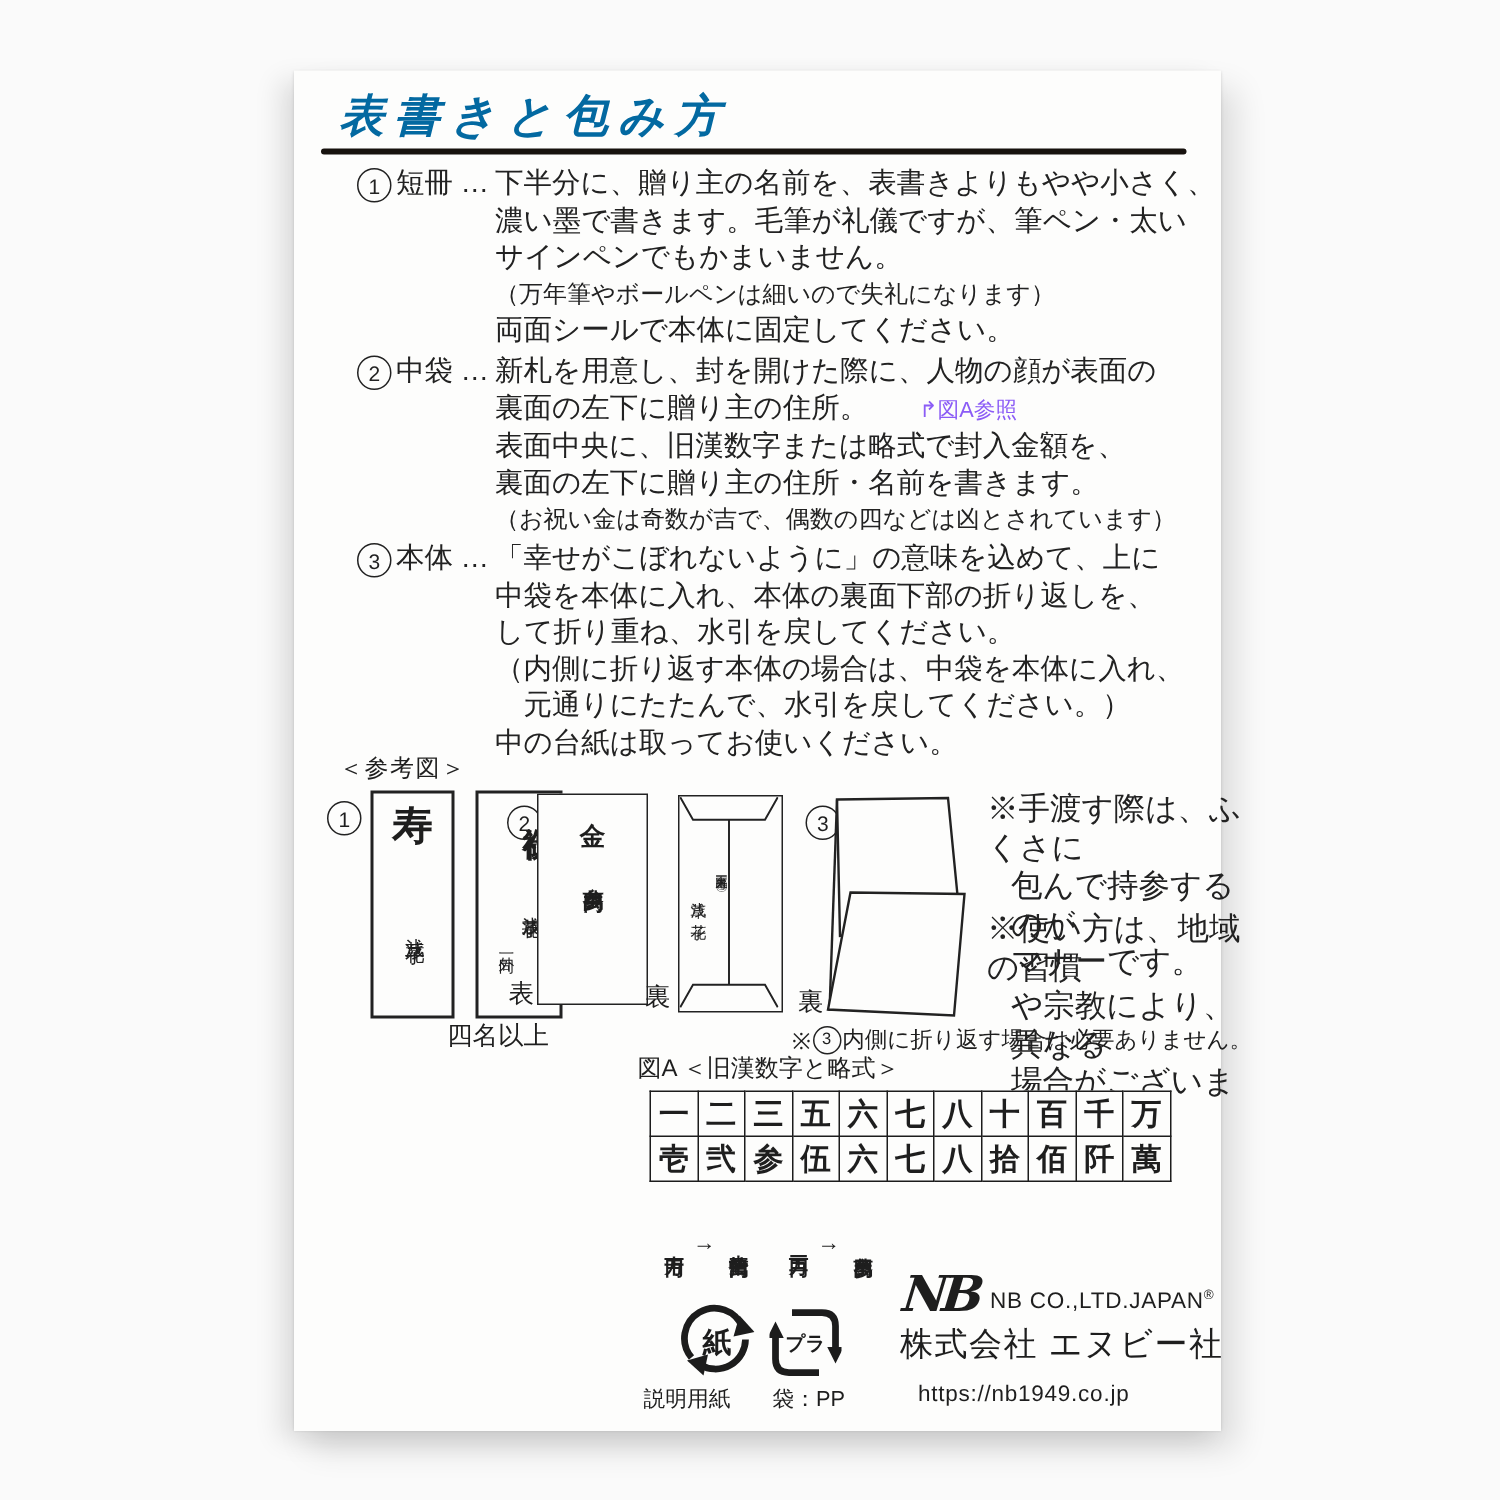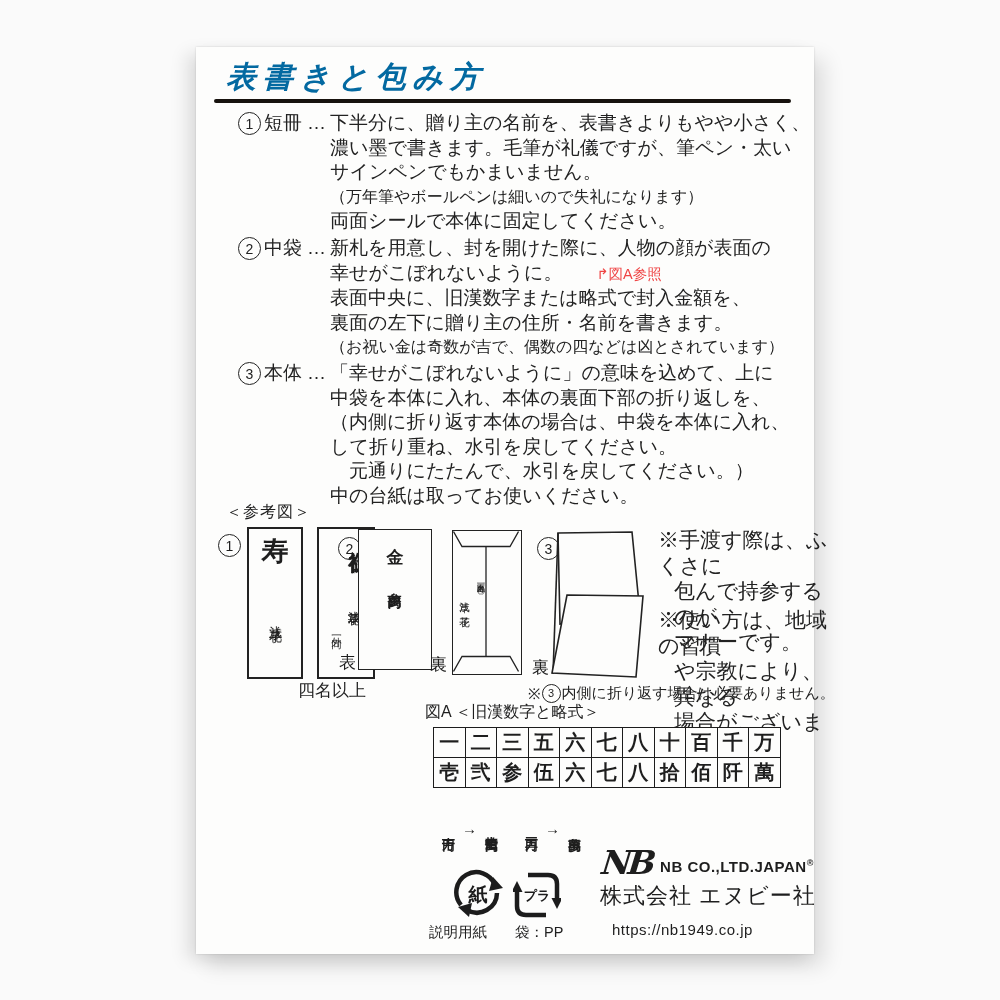--- a/index.html
+++ b/index.html
@@ -25,21 +25,21 @@
   .sec{left:42px;width:560px;display:flex;font-size:19px;line-height:24.5px;color:#222;}
   .sec .lbl{width:92px;flex:none;display:flex;align-items:flex-start;white-space:nowrap;}
   .sec .lbl .dots{margin-left:5px;}
   .circle-num{
     display:inline-flex;flex:none;width:21px;height:21px;border:1.6px solid #222;border-radius:50%;
     align-items:center;justify-content:center;font-size:14px;line-height:1;margin-right:3px;margin-top:1px;
   }
   .sec .bd{flex:1;}
   .sec .bd div{white-space:nowrap;}
   .sm{font-size:16px;}
-  .ref-note{font-size:14.5px;margin-left:34px;color:#ef4444;}
+  .ref-note{font-size:14.5px;margin-left:34px;color:#8b5cf6;}
   .l2flex{display:flex;align-items:baseline;}
   
   .ref-heading{left:30px;top:455px;font-size:16px;letter-spacing:1px;}
   .vt{writing-mode:vertical-rl;text-orientation:upright;}
   .strip{border:2px solid #222;background:#fdfdfc;}
   .strip1{left:51px;top:480px;width:52px;height:148px;}
   .strip2{left:121px;top:480px;width:54px;height:148px;}
   .strip-title{position:absolute;top:8px;left:0;right:0;text-align:center;font-family:"DejaVu Serif",serif;font-weight:bold;font-size:27px;line-height:1.05;}
   .strip2-title{position:absolute;top:6px;left:0;right:0;display:flex;justify-content:center;
     font-family:"DejaVu Serif",serif;font-weight:bold;font-size:21px;}
@@ -73,21 +73,21 @@
   
   .example{top:749px;height:64px;display:flex;align-items:center;gap:5px;}
   .ex1{left:243px;} .ex2{left:326px;}
   .ex-col{font-family:"DejaVu Serif",serif;font-weight:bold;font-size:13px;letter-spacing:1px;}
   .ex-arrow{font-size:15px;font-weight:bold;}
   
   .mark-label{font-size:14.5px;white-space:nowrap;}
   .brand-row{left:406px;top:799px;display:flex;align-items:flex-start;}
   .nb-logo{font-family:"DejaVu Serif",serif;font-weight:bold;font-style:italic;font-size:33px;line-height:1;
     transform:skewX(-6deg);letter-spacing:-4px;margin-right:8px;}
-  .brand-name{font-size:15px;font-weight:bold;letter-spacing:0.5px;margin-top:12px;white-space:nowrap;}
+  .brand-name{font-size:15px;font-weight:normal;letter-spacing:0.5px;margin-top:12px;white-space:nowrap;}
   .brand-reg{font-size:9px;vertical-align:super;}
   .company{left:404px;top:834px;font-size:22px;letter-spacing:1px;white-space:nowrap;}
   .url{left:416px;top:874px;font-size:15px;letter-spacing:0.5px;}
 </style>
 </head>
 <body>
 
 <div class="card">
 
   <div class="abs doc-title">表書きと包み方</div>
@@ -110,40 +110,40 @@
 
   <div class="abs sec" style="top:189px;">
     <div class="lbl">
       <span class="circle-num">2</span>
       <span>中袋</span>
       <span class="dots">…</span>
     </div>
     <div class="bd">
       <div>新札を用意し、封を開けた際に、人物の顔が表面の</div>
       <div class="l2flex">
-        <span>幸せがこぼれないように。</span>
+        <span>裏面の左下に贈り主の住所。</span>
         <span class="ref-note">↱図A参照</span>
       </div>
       <div>表面中央に、旧漢数字または略式で封入金額を、</div>
       <div>裏面の左下に贈り主の住所・名前を書きます。</div>
       <div class="sm">（お祝い金は奇数が吉で、偶数の四などは凶とされています）</div>
     </div>
   </div>
 
   <div class="abs sec" style="top:314px;">
     <div class="lbl">
       <span class="circle-num">3</span>
       <span>本体</span>
       <span class="dots">…</span>
     </div>
     <div class="bd">
       <div>「幸せがこぼれないように」の意味を込めて、上に</div>
       <div>中袋を本体に入れ、本体の裏面下部の折り返しを、</div>
+      <div>して折り重ね、水引を戻してください。</div>
       <div>（内側に折り返す本体の場合は、中袋を本体に入れ、</div>
-      <div>して折り重ね、水引を戻してください。</div>
       <div>　元通りにたたんで、水引を戻してください。）</div>
       <div>中の台紙は取ってお使いください。</div>
     </div>
   </div>
 
   <div class="abs ref-heading">＜参考図＞</div>
 
   <span class="abs circle-num" style="left:22px;top:486px;">1</span>
 
   <div class="abs strip strip1">

